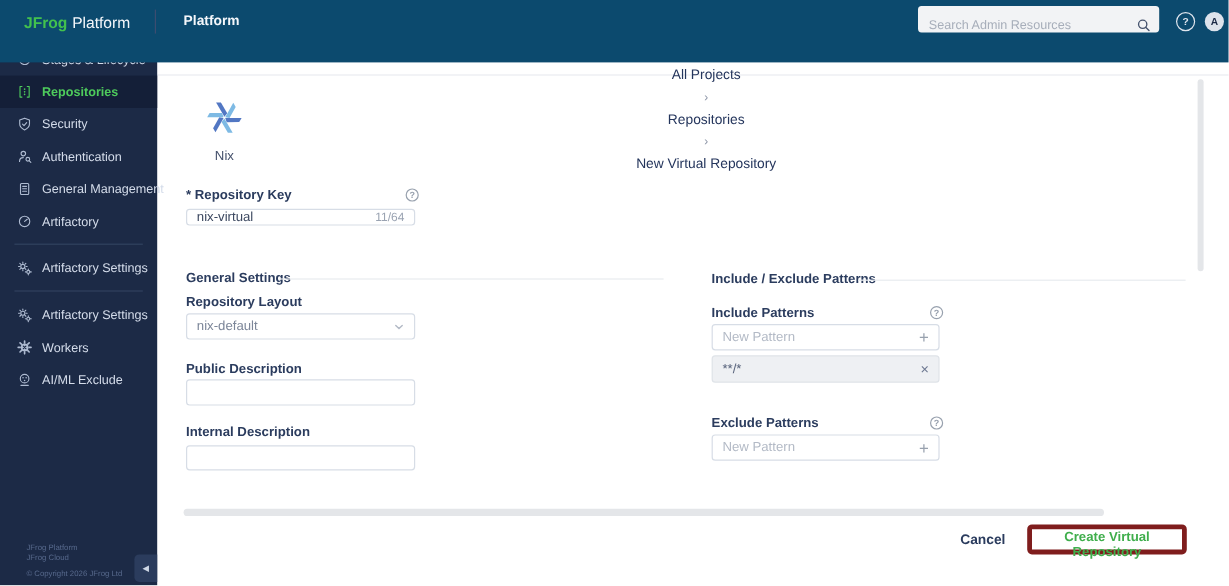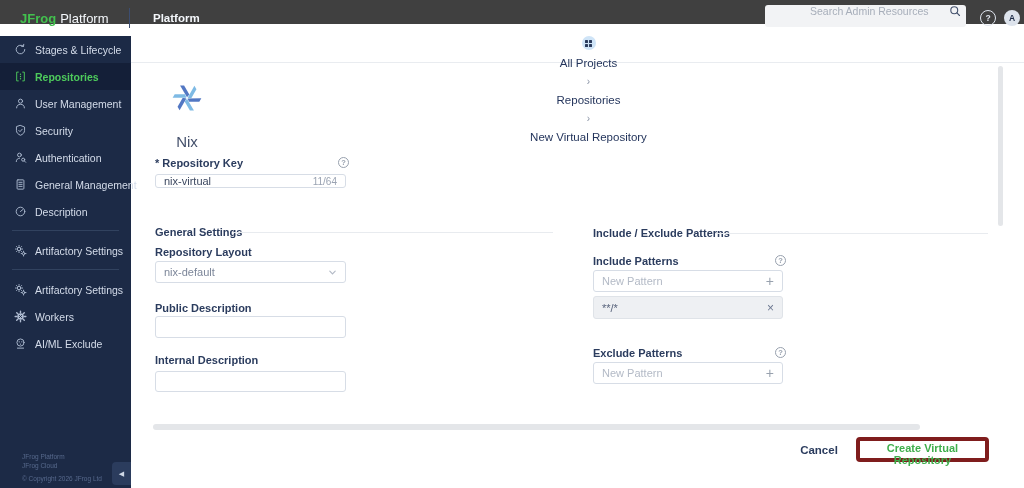--- a/index.html
+++ b/index.html
@@ -1,28 +1,28 @@
 <!DOCTYPE html>
 <html><head>
 <meta charset="utf-8">
 <style>
   html,body{margin:0;padding:0;background:#fff;}
   body{width:1024px;height:488px;overflow:hidden;font-family:"Liberation Sans",sans-serif;}
   *{box-sizing:border-box;}
   .screen{position:relative;width:1024px;height:488px;background:#fff;overflow:hidden;}
 
   
-  .topbar{position:absolute;left:0;top:0;width:1024px;height:24px;background:#404040;z-index:5;}
+  .topbar{position:absolute;left:0;top:0;width:1024px;height:52px;background:#0c4a6e;z-index:5;}
   .logo{position:absolute;left:20px;top:0;height:36px;display:flex;align-items:center;gap:4px;font-size:13px;}
   .logo .product{color:#f4f7fb;font-weight:400;}
   .logo-sep{position:absolute;left:129px;top:8px;width:1px;height:20px;background:#3c4d70;}
   .top-tab{position:absolute;top:0;height:36px;display:flex;align-items:center;font-size:11.5px;font-weight:700;color:#f4f7fb;cursor:pointer;}
   .top-tab.active{color:#44c253;}
   .tab-underline{position:absolute;left:0;right:0;bottom:4px;height:2px;background:#44c253;border-radius:1px;}
-  .searchbox{position:absolute;left:765px;top:5px;width:201px;height:22px;background:#f2f3f5;border-radius:3px;display:flex;align-items:flex-start;padding-left:36px;}
+  .searchbox{position:absolute;left:765px;top:5px;width:201px;height:22px;background:#f2f3f5;border-radius:3px;display:flex;align-items:flex-end;}
   .searchbox input{flex:1;border:none;outline:none;background:transparent;font-family:"Liberation Sans",sans-serif;font-size:10.5px;color:#3c4860;padding:0 4px 0 9px;}
   .searchbox input::placeholder{color:#a7aeba;}
   .searchbox .sic{margin-right:7px;flex:0 0 auto;}
   .round-btn{position:absolute;top:10px;width:16px;height:16px;border-radius:50%;display:flex;align-items:center;justify-content:center;font-size:9px;cursor:pointer;}
   .help-btn{left:980px;border:1.2px solid #dfe5ee;color:#dfe5ee;font-weight:700;font-size:8.5px;}
   .avatar{left:1004px;background:#dde3ec;color:#1c2a46;font-weight:700;font-size:8.5px;}
 
   
   .sidebar{position:absolute;left:0;top:36px;width:131px;height:452px;background:#1c2a46;z-index:4;}
   .nav-item{height:27px;display:flex;align-items:center;gap:8px;padding-left:14px;color:#d4dcea;font-size:10.5px;cursor:pointer;white-space:nowrap;}
@@ -37,21 +37,21 @@
 
   
   .main{position:absolute;left:131px;top:36px;width:893px;height:452px;background:#fff;}
   .breadcrumb{position:absolute;left:0;top:0;width:100%;height:27px;border-bottom:1px solid #e9ecf0;display:flex;align-items:center;gap:7px;padding-left:22px;font-size:11.5px;color:#24355c;flex-direction:column;}
   .crumb{cursor:pointer;}
   .crumb.current{cursor:default;}
   .crumb-sep{color:#8a93a5;font-size:10px;}
   .proj-ic{width:14px;height:14px;border-radius:50%;background:#cfe4f7;display:flex;align-items:center;justify-content:center;flex:0 0 auto;}
 
   .pkg-tile{position:absolute;left:41px;top:47px;width:30px;text-align:center;}
-  .pkg-name{margin-top:16px;font-size:15px;color:#44506b;}
+  .pkg-name{margin-top:6px;font-size:11px;color:#44506b;}
 
   .fld-label{position:absolute;font-size:11px;font-weight:700;color:#2b3c5e;white-space:nowrap;}
   .fld-label.thin{font-weight:600;}
   .sec-title{position:absolute;font-size:11px;font-weight:700;color:#2b3c5e;white-space:nowrap;}
   .sec-line{position:absolute;height:1px;background:#e8ebef;}
   .help-ic{position:absolute;width:11px;height:11px;border-radius:50%;border:1px solid #98a1ae;color:#98a1ae;font-size:7.5px;font-weight:700;display:flex;align-items:center;justify-content:center;cursor:pointer;}
 
   .txt-input{position:absolute;border:1px solid #d7dde6;border-radius:3px;background:#fff;display:flex;align-items:center;}
   .txt-input input{flex:1;min-width:0;border:none;outline:none;background:transparent;font-family:"Liberation Sans",sans-serif;font-size:11px;color:#3c4860;padding:0 6px 0 8px;}
   .txt-input input::placeholder{color:#b3bac6;}
@@ -117,29 +117,20 @@
             <path d="M5.3 2.6H3.3v10.8h2"></path>
             <path d="M10.7 2.6h2v10.8h-2"></path>
             <circle cx="8" cy="5.3" r="0.85" fill="currentColor" stroke="none"></circle>
             <circle cx="8" cy="8" r="0.85" fill="currentColor" stroke="none"></circle>
             <circle cx="8" cy="10.7" r="0.85" fill="currentColor" stroke="none"></circle>
           </svg>
       </span>
       <span>Repositories</span>
     </div>
 
-    <div class="nav-item">
-      <span class="nav-ic">
-        <svg class="nic" width="13" height="13" viewBox="0 0 16 16">
-            <circle cx="8" cy="5.1" r="2.5"></circle>
-            <path d="M3.2 13.4c0-3 2.1-4.4 4.8-4.4s4.8 1.4 4.8 4.4"></path>
-          </svg>
-      </span>
-      <span>User Management</span>
-    </div>
 
     <div class="nav-item">
       <span class="nav-ic">
         <svg class="nic" width="13" height="13" viewBox="0 0 16 16">
             <path d="M8 1.8l5 1.9v4.2c0 3-2.1 4.7-5 6-2.9-1.3-5-3-5-6V3.7z"></path>
             <path d="M5.9 7.9l1.5 1.5 2.7-3"></path>
           </svg>
       </span>
       <span>Security</span>
     </div>
@@ -166,21 +157,21 @@
       <span>General Management</span>
     </div>
 
     <div class="nav-item">
       <span class="nav-ic">
         <svg class="nic" width="13" height="13" viewBox="0 0 16 16">
             <circle cx="8" cy="8" r="5.3"></circle>
             <path d="M8 8l2.7-2.2"></path>
           </svg>
       </span>
-      <span>Description</span>
+      <span>Artifactory</span>
     </div>
 
 
     <div class="nav-divider"></div>
 
     <div class="nav-item">
       <span class="nav-ic">
         <svg class="nic" width="13" height="13" viewBox="0 0 16 16">
             <circle cx="6.2" cy="6.2" r="2.1"></circle>
             <path d="M6.2 2.9V1.8M6.2 9.5v1.1M2.9 6.2H1.8M9.5 6.2h1.1M3.9 3.9l-.8-.8M8.5 8.5l.8.8M8.5 3.9l.8-.8M3.9 8.5l-.8.8"></path>

